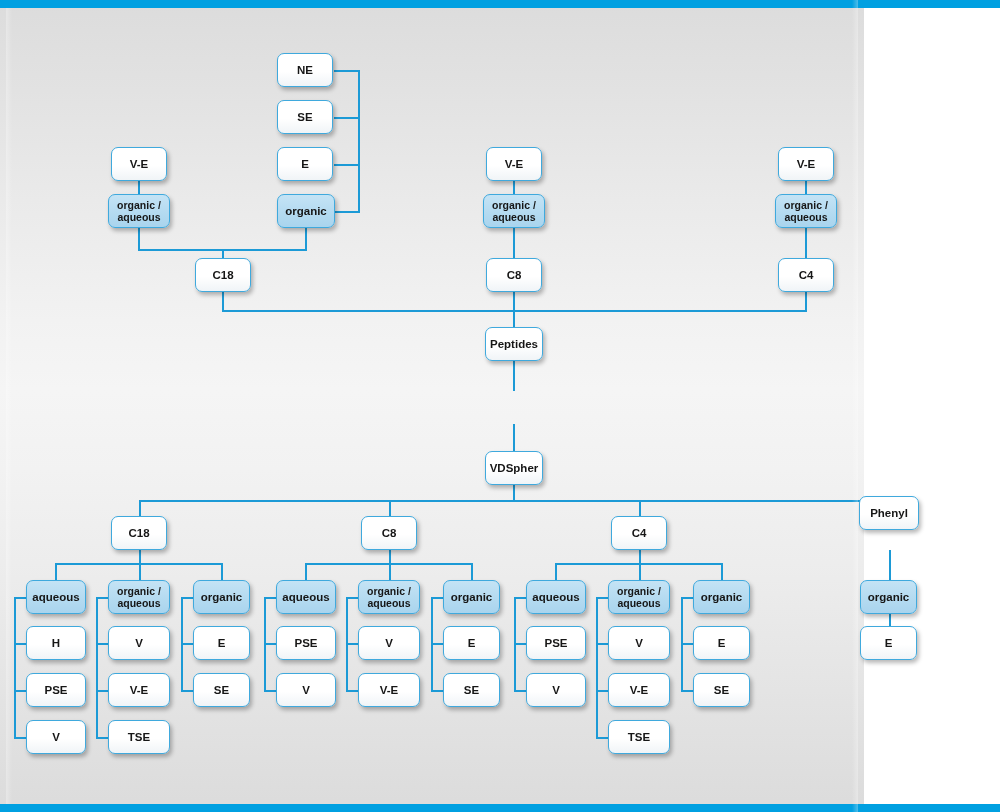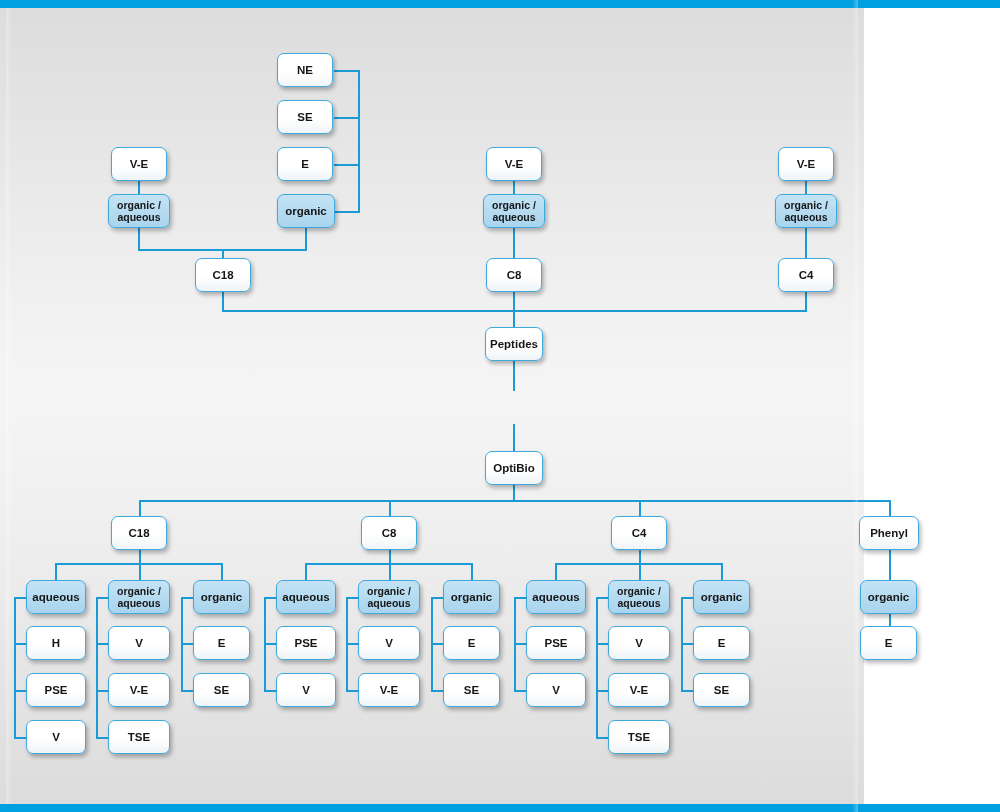--- a/index.html
+++ b/index.html
@@ -157,40 +157,40 @@
   <div class="ln lnv" style="left:513px; top:292px; height:35px;"></div>
   <div class="box" style="left:485px; top:327px; width:58px; height:34px;">
     <span>Peptides</span>
   </div>
 
   <div class="ln lnv" style="left:513px; top:361px; height:30px;"></div>
 
 
   <div class="ln lnv" style="left:513px; top:424px; height:27px;"></div>
   <div class="box" style="left:485px; top:451px; width:58px; height:34px;">
-    <span>OptiBio</span>
+    <span>VDSpher</span>
   </div>
   <div class="ln lnv" style="left:513px; top:485px; height:16px;"></div>
   <div class="ln lnh" style="left:139px; top:500px; width:751px;"></div>
 
   <div class="ln lnv" style="left:139px; top:500px; height:16px;"></div>
   <div class="ln lnv" style="left:389px; top:500px; height:16px;"></div>
   <div class="ln lnv" style="left:639px; top:500px; height:16px;"></div>
   <div class="ln lnv" style="left:889px; top:500px; height:16px;"></div>
 
   <div class="box" style="left:111px; top:516px; width:56px; height:34px;">
     <span>C18</span>
   </div>
   <div class="box" style="left:361px; top:516px; width:56px; height:34px;">
     <span>C8</span>
   </div>
   <div class="box" style="left:611px; top:516px; width:56px; height:34px;">
     <span>C4</span>
   </div>
-  <div class="box" style="left:859px; top:516px; width:60px; height:34px;">
+  <div class="box" style="left:859px; top:496px; width:60px; height:34px;">
     <span>Phenyl</span>
   </div>
 
   <div class="ln lnv" style="left:139px; top:550px; height:14px;"></div>
   <div class="ln lnh" style="left:55px; top:563px; width:168px;"></div>
   <div class="ln lnv" style="left:55px;  top:563px; height:17px;"></div>
   <div class="ln lnv" style="left:139px; top:563px; height:17px;"></div>
   <div class="ln lnv" style="left:221px; top:563px; height:17px;"></div>
 
   <div class="box blue" style="left:26px; top:580px; width:60px; height:34px;">

